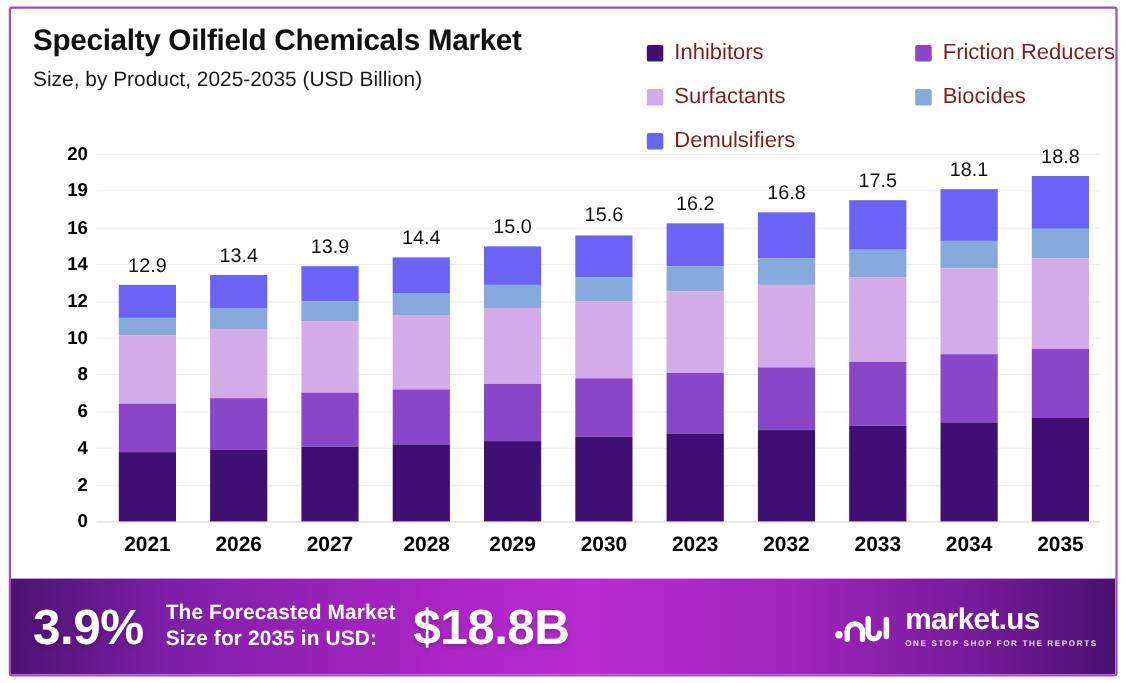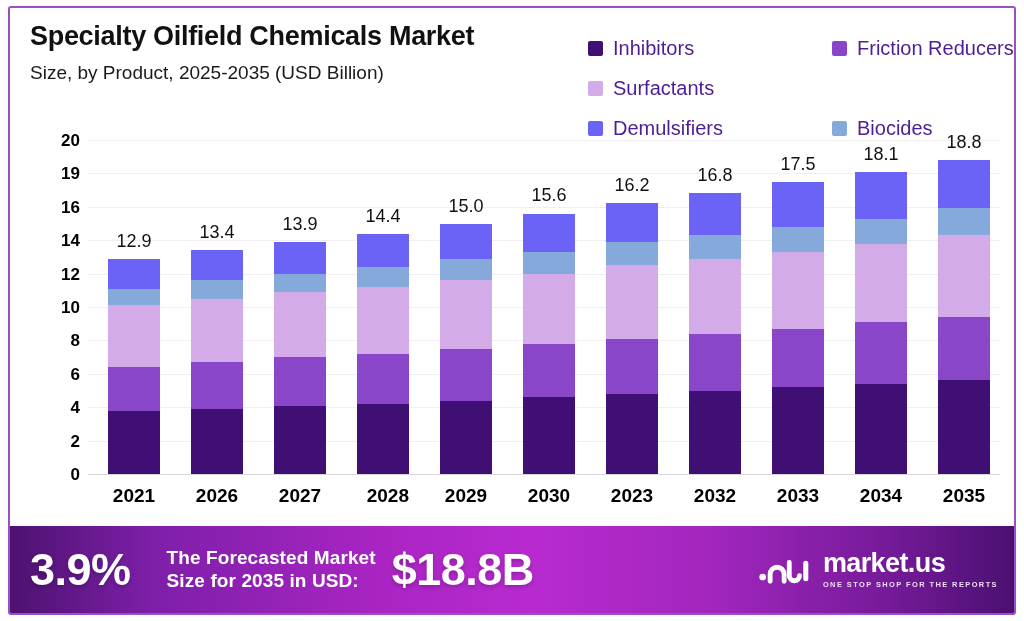--- a/index.html
+++ b/index.html
@@ -82,21 +82,21 @@
   .legend-item.col-b { width: 186px; }
   .legend-swatch {
     width: 15px;
     height: 15px;
     border-radius: 2px;
     margin-right: 10px;
     flex: 0 0 auto;
   }
   .legend-label {
     font-size: 20px;
-    color: #4c1d95;
+    color: #7f1d1d;
     white-space: nowrap;
     line-height: 1;
   }
 
   
   .plot {
     position: absolute;
     left: 0;
     top: 118px;
     width: 100%;
@@ -217,21 +217,21 @@
   .footer-big {
     color: #ffffff;
     font-size: 45px;
     font-weight: bold;
     letter-spacing: -0.5px;
     line-height: 1;
     text-shadow: 0 2px 4px rgba(0,0,0,0.22);
     white-space: nowrap;
   }
   .fg-1 { margin-right: 18px; }
-  .fg-2 { margin-right: 36px; text-align: right; }
+  .fg-2 { margin-right: 20px; text-align: right; }
   .fg-3 { margin-right: 16px; }
   .fg-4 { margin-right: 14px; }
 
   .brand {
     display: flex;
     align-items: center;
     margin-left: auto;
   }
   .brand-mark {
     width: 56px;
@@ -278,27 +278,27 @@
             <span class="legend-label">Inhibitors</span>
           </div>
           <div class="legend-item col-b">
             <span class="legend-swatch" style="background: rgb(138, 70, 200);"></span>
             <span class="legend-label">Friction Reducers</span>
           </div>
           <div class="legend-item col-a">
             <span class="legend-swatch" style="background: rgb(211, 171, 233);"></span>
             <span class="legend-label">Surfactants</span>
           </div>
+          <div class="legend-item col-b">
+            <span class="legend-swatch" style="background: rgb(133, 169, 218);"></span>
+            <span class="legend-label">Biocides</span>
+          </div>
           <div class="legend-item col-a">
             <span class="legend-swatch" style="background: rgb(106, 99, 245);"></span>
             <span class="legend-label">Demulsifiers</span>
-          </div>
-          <div class="legend-item col-b">
-            <span class="legend-swatch" style="background: rgb(133, 169, 218);"></span>
-            <span class="legend-label">Biocides</span>
           </div>
         </div>
     </div>
 
     <div class="plot">
       <div class="y-axis" id="y-axis">
           <div class="y-tick" style="top: 334px;">0</div>
           <div class="y-tick" style="top: 300.6px;">2</div>
           <div class="y-tick" style="top: 267.2px;">4</div>
           <div class="y-tick" style="top: 233.8px;">6</div>

